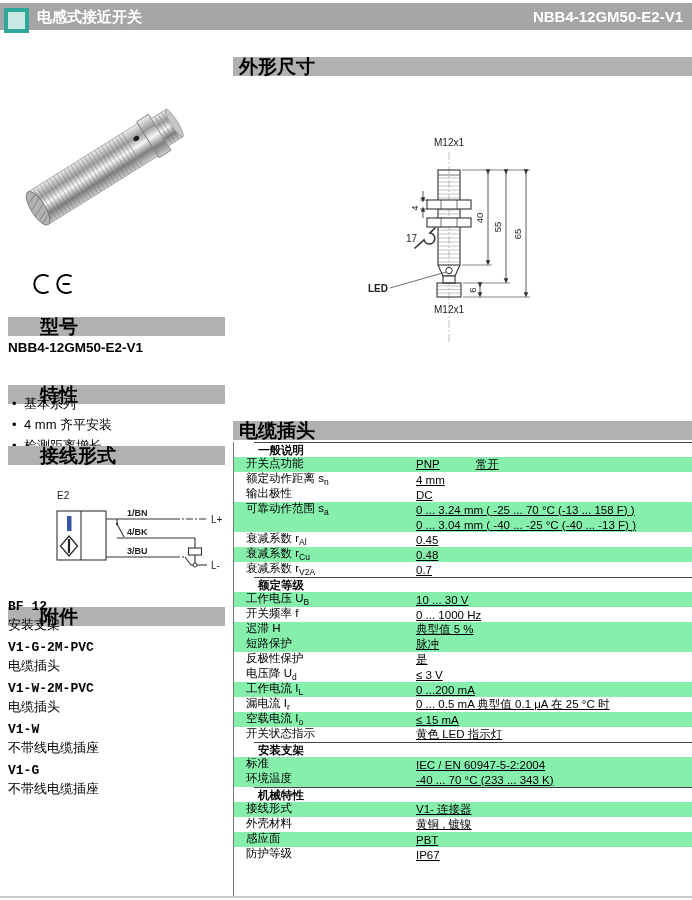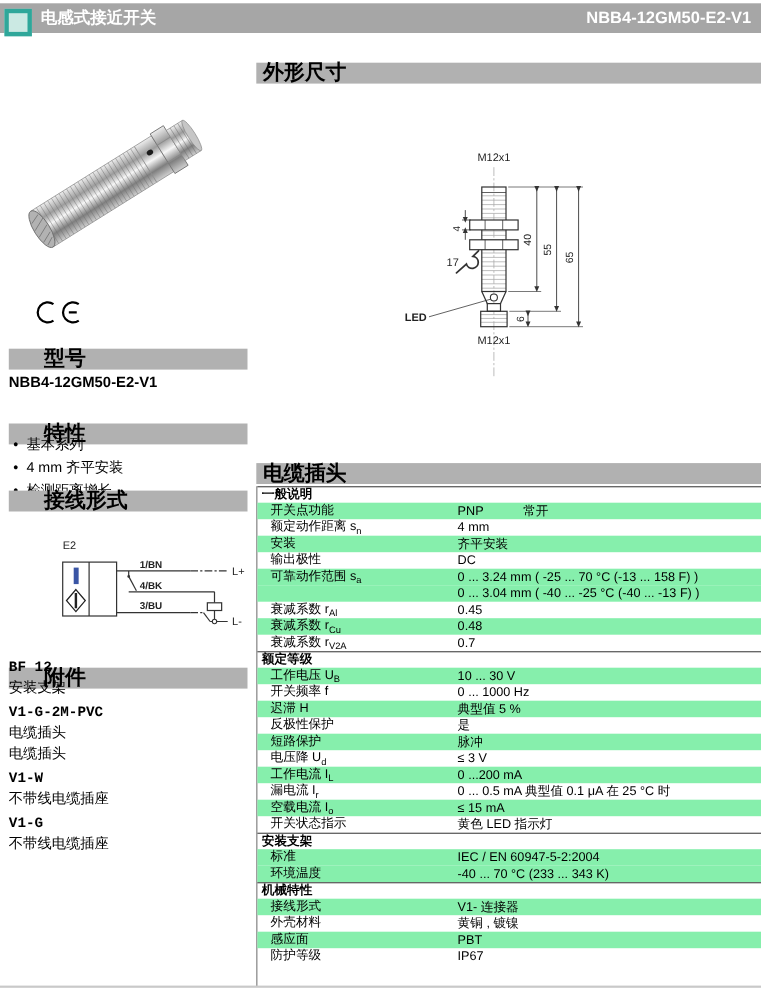--- a/index.html
+++ b/index.html
@@ -34,24 +34,24 @@
   .acc-name{font-size:13px;font-weight:bold;line-height:19px;margin-top:3px;}
   .acc-desc{font-size:13px;line-height:19px;}
   
   .dims-svg{position:absolute;left:340px;top:92px;width:240px;height:262px;}
   .tech{position:absolute;left:233px;top:442px;width:459px;height:455px;
     border-left:1px solid #777;box-sizing:border-box;font-size:11.5px;}
   .trow{height:15px;display:flex;align-items:center;}
   .trow.shade{background:#86efac;}
   .tlabel{width:182px;padding-left:12px;box-sizing:border-box;white-space:nowrap;}
   .tlabel sub{font-size:8.5px;}
-  .tval{white-space:nowrap;}
+  .tval{white-space:nowrap;text-decoration:underline;}
   .tval2{margin-left:36px;}
   .tgroup{height:15px;line-height:14px;font-weight:bold;padding-left:4px;
-    border-top:1px solid #444;box-sizing:border-box;}
+    border-top:1px solid #444;box-sizing:border-box;margin-left:20px;}
   .footer-line{position:absolute;left:0;top:896px;width:692px;height:2px;background:#c9c9c9;}
   
   svg text{font-family:"Liberation Sans","DejaVu Sans",sans-serif;}
 </style>
 </head>
 <body>
 
 <div class="topbar">
   <div class="brand-cube"></div>
   <div class="topbar-title">电感式接近开关</div>
@@ -160,20 +160,21 @@
       <div class="acc-name">BF 12</div>
       <div class="acc-desc">安装支架</div>
     </div>
 
     <div class="acc">
       <div class="acc-name">V1-G-2M-PVC</div>
       <div class="acc-desc">电缆插头</div>
     </div>
 
     <div class="acc">
+      <div class="acc-name">V1-W-2M-PVC</div>
       <div class="acc-desc">电缆插头</div>
     </div>
 
     <div class="acc">
       <div class="acc-name">V1-W</div>
       <div class="acc-desc">不带线电缆插座</div>
     </div>
 
     <div class="acc">
       <div class="acc-name">V1-G</div>
@@ -257,24 +258,20 @@
     <div class="trow shade">
       <span class="tlabel"><span>开关点功能</span><sub></sub></span>
       <span class="tval"><span>PNP</span><span class="tval2">常开</span></span>
     </div>
 
     <div class="trow">
       <span class="tlabel"><span>额定动作距离  s</span><sub>n</sub></span>
       <span class="tval"><span>4 mm</span><span class="tval2"></span></span>
     </div>
 
-    <div class="trow shade">
-      <span class="tlabel"><span>安装</span><sub></sub></span>
-      <span class="tval"><span>齐平安装</span><span class="tval2"></span></span>
-    </div>
 
     <div class="trow">
       <span class="tlabel"><span>输出极性</span><sub></sub></span>
       <span class="tval"><span>DC</span><span class="tval2"></span></span>
     </div>
 
     <div class="trow shade">
       <span class="tlabel"><span>可靠动作范围 s</span><sub>a</sub></span>
       <span class="tval"><span>0 ... 3.24 mm ( -25 ... 70 °C (-13 ... 158 F) )</span><span class="tval2"></span></span>
     </div>
@@ -311,30 +308,30 @@
     <div class="trow">
       <span class="tlabel"><span>开关频率 f</span><sub></sub></span>
       <span class="tval"><span>0 ... 1000 Hz</span><span class="tval2"></span></span>
     </div>
 
     <div class="trow shade">
       <span class="tlabel"><span>迟滞 H</span><sub></sub></span>
       <span class="tval"><span>典型值 5 %</span><span class="tval2"></span></span>
     </div>
 
+    <div class="trow shade">
+      <span class="tlabel"><span>短路保护</span><sub></sub></span>
+      <span class="tval"><span>脉冲</span><span class="tval2"></span></span>
+    </div>
+
     <div class="trow">
       <span class="tlabel"><span>反极性保护</span><sub></sub></span>
       <span class="tval"><span>是</span><span class="tval2"></span></span>
     </div>
 
-    <div class="trow shade">
-      <span class="tlabel"><span>短路保护</span><sub></sub></span>
-      <span class="tval"><span>脉冲</span><span class="tval2"></span></span>
-    </div>
-
     <div class="trow">
       <span class="tlabel"><span>电压降  U</span><sub>d</sub></span>
       <span class="tval"><span>≤ 3 V</span><span class="tval2"></span></span>
     </div>
 
     <div class="trow shade">
       <span class="tlabel"><span>工作电流  I</span><sub>L</sub></span>
       <span class="tval"><span>0 ...200 mA</span><span class="tval2"></span></span>
     </div>
 

